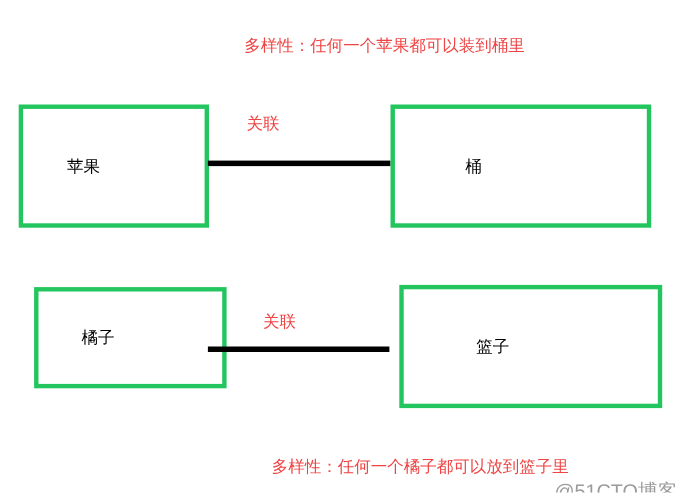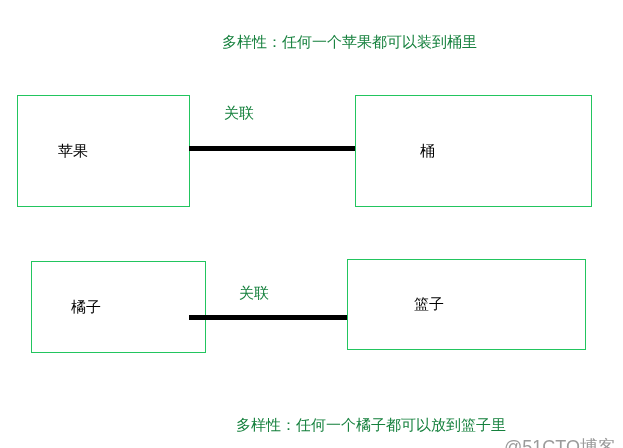--- a/index.html
+++ b/index.html
@@ -14,58 +14,58 @@
     background: #ffffff;
     font-family: "Liberation Sans", "DejaVu Sans", sans-serif;
     color: #000000;
     overflow: hidden;
   }
   .txt {
     position: absolute;
     font-size: 15px;
     line-height: 18px;
     white-space: nowrap;
-    color: #15803d;
+    color: #ef4444;
   }
   .title-top    { left: 222px; top: 33px; }
   .caption-tl   { left: 84px;  top: 62px; }
   .assoc-1      { left: 224px; top: 104px; }
   .assoc-2      { left: 239px; top: 284px; }
   .caption-bl   { left: 68px;  top: 406px; }
-  .title-bottom { left: 236px; top: 416px; }
+  .title-bottom { left: 247px; top: 416px; }
   .watermark {
     position: absolute;
     left: 504px;
     top: 436px;
     font-size: 18px;
     line-height: 22px;
     color: #9b9b9b;
     white-space: nowrap;
   }
   .box {
     position: absolute;
     box-sizing: border-box;
-    border: 1px solid #22c55e;
+    border: 4px solid #22c55e;
     background: #ffffff;
     display: flex;
     align-items: center;
     font-family: Liberation Mono, monospace;
   }
   .box .box-label {
     font-size: 15px;
     color: #000000;
     white-space: nowrap;
   }
   .box-apple  { left: 17px;  top: 95px;  width: 173px; height: 112px; }
   .box-apple  .box-label { margin-left: 40px; }
   .box-bucket { left: 355px; top: 95px;  width: 237px; height: 112px; }
   .box-bucket .box-label { margin-left: 64px; }
   .box-orange { left: 31px;  top: 261px; width: 175px; height: 92px; }
   .box-orange .box-label { margin-left: 39px; }
-  .box-basket { left: 347px; top: 259px; width: 239px; height: 91px; }
+  .box-basket { left: 363px; top: 259px; width: 239px; height: 112px; }
   .box-basket .box-label { margin-left: 66px; }
   .connector {
     position: absolute;
     height: 5px;
     background: #000000;
   }
   .conn-1 { left: 189px; top: 146px; width: 167px; }
   .conn-2 { left: 189px; top: 315px; width: 165px; }
 </style>
 </head>

